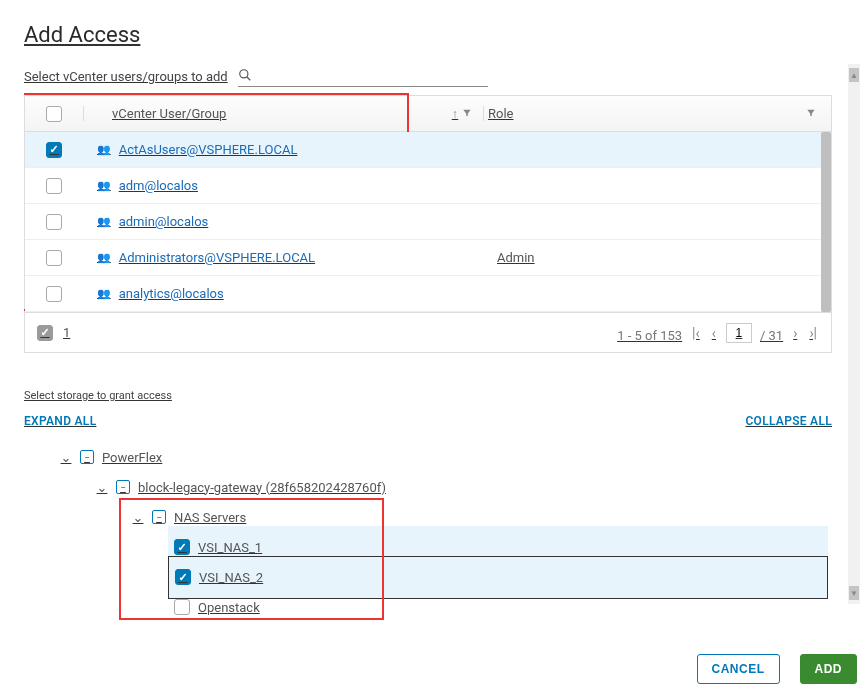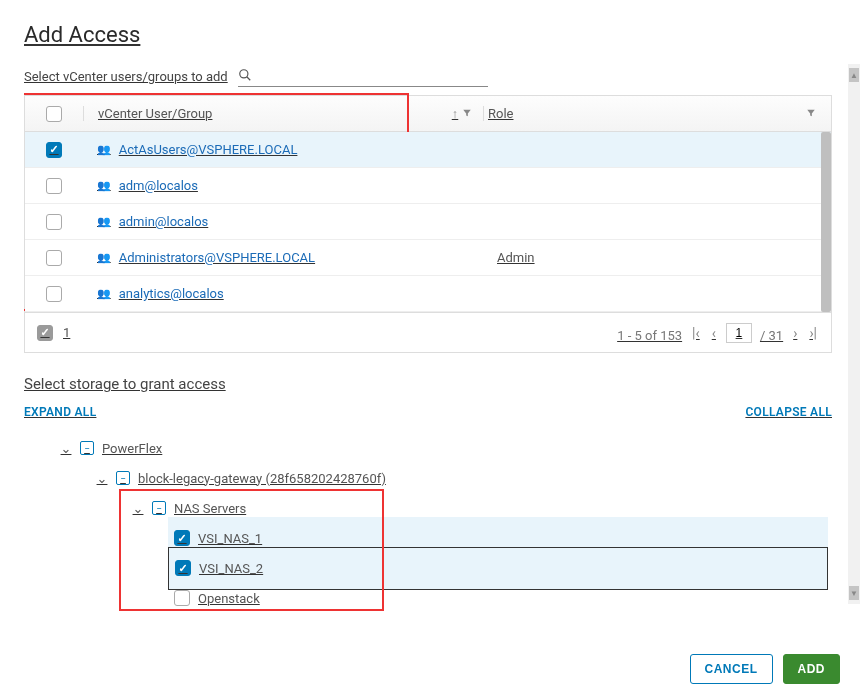--- a/index.html
+++ b/index.html
@@ -61,21 +61,21 @@
     }
     .hl-1 { top: -3px; left: -3px; width: 387px; height: 218px; }
     .table-header {
       display: flex;
       background: linear-gradient(#fdfdfd, #f4f4f4);
       border-bottom: 1px solid #ddd;
       height: 36px;
       align-items: center;
     }
     .th-check { width: 58px; display:flex; align-items:center; justify-content:center; }
-    .th-user { flex: 1; display:flex; align-items:center; padding-left:14px; color:#555; border-left:1px solid #ddd; white-space:nowrap; }
+    .th-user { flex: 1; display:flex; align-items:center; padding-left:28px; color:#555; border-left:1px solid #ddd; white-space:nowrap; }
     .th-sort { width: 42px; display:flex; align-items:center; justify-content:center; color:#888; gap:4px; }
     .th-role { width: 308px; display:flex; align-items:center; padding-left:4px; color:#555; border-left:1px solid #ddd; }
     .th-filter { width: 40px; display:flex; align-items:center; justify-content:center; color:#888; }
     .table-row {
       display: flex;
       border-bottom: 1px solid #eee;
       height: 36px;
       align-items: center;
       background: #fff;
     }
@@ -101,22 +101,22 @@
     .pagination {
       display:flex; align-items:center; height:40px; border:1px solid #ddd; border-top:none;
       padding: 0 12px; justify-content:space-between;
     }
     .pag-left { display:flex; align-items:center; gap:10px; color:#555; }
     .pag-right { display:flex; align-items:flex-end; gap:8px; color:#777; font-size:13px; }
     .page-input { width:26px; height:20px; border:1px solid #ccc; text-align:center; font-size:12px; }
     .pag-btn { color:#888; cursor:pointer; padding:2px; font-size:14px; }
 
     .section-title {
-      margin-top: 22px;
-      font-size: 15px;
+      margin-top: 36px;
+      font-size: 11px;
       color: #444;
     }
     .tree-actions {
       margin-top: 12px; display:flex; gap:28px;justify-content:space-between;
     }
     .tree-actions a {
       color:#0079b8; font-weight:600; font-size:12px; letter-spacing:0.3px;
       text-decoration:none;
     }
     .tree {
@@ -142,21 +142,21 @@
     .leaf-unchecked .checkbox { background:#fff; border-color:#aaa; }
     .indent-1 { padding-left: 36px; }
     .indent-2 { padding-left: 72px; }
     .indent-3 { padding-left: 108px; }
     .indent-4 { padding-left: 144px; }
     .leaf-area {
       width: 660px; display:flex; align-items:center; height:43px; gap:8px; padding-left:6px;
     }
 
     .footer {
-      position:absolute; bottom:14px; right:24px; display:flex; gap:10px;
+      position:absolute; bottom:14px; right:7px; display:flex; gap:20px;
     }
     .btn {
       height:30px; padding:0 14px; font-size:12px; font-weight:600;
       letter-spacing:0.5px; border-radius:3px; cursor:pointer;
     }
     .btn-cancel { background:#fff; border:1px solid #0079b8; color:#0079b8; }
     .btn-add { background:#3a8a2f; border:1px solid #3a8a2f; color:#fff; }
     .outer-scroll {
       position:absolute; right:4px; top:64px; width:12px; height:540px;
       background:#f1f1f1;

